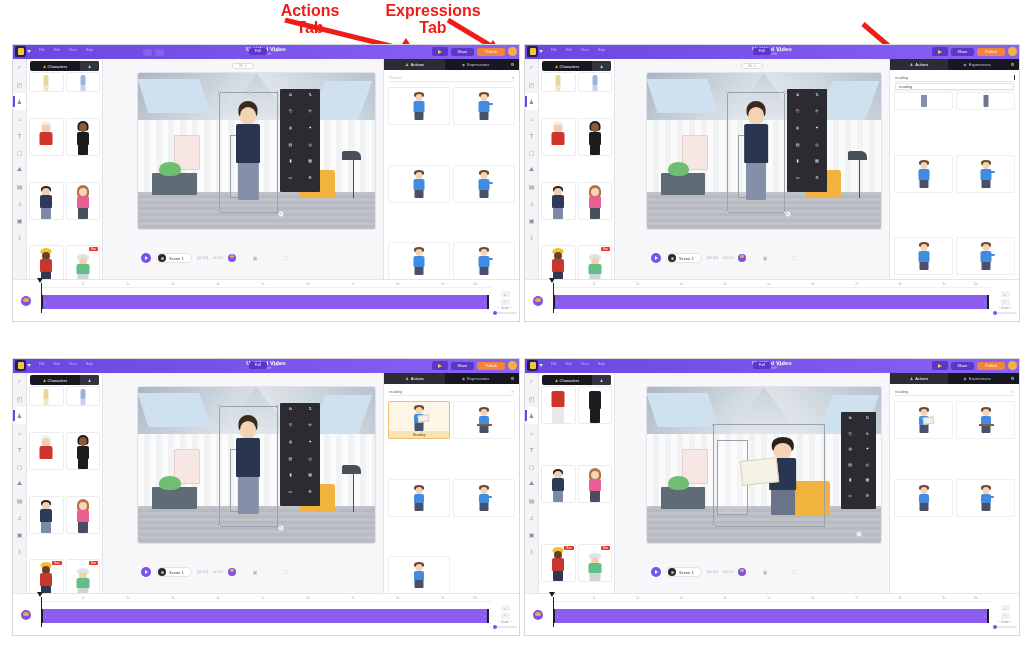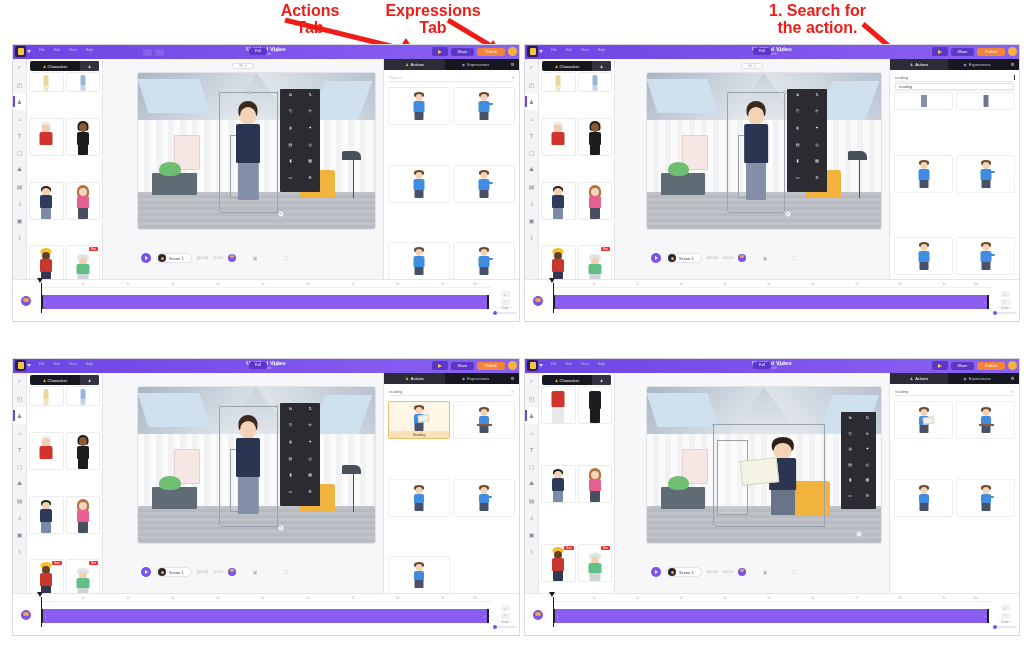--- a/index.html
+++ b/index.html
@@ -212,22 +212,20 @@
 </style>
 </head>
 <body>
 
 <div class="sheet">
 
   <div class="anno" style="left:255px;top:2px;width:110px;font-size:16px;">Actions
 Tab</div>
   <div class="anno" style="left:368px;top:2px;width:130px;font-size:16px;">Expressions
 Tab</div>
-  <div class="anno" style="left:745px;top:2px;width:145px;font-size:16px;">1. Search for
-the action.</div>
   <div class="anno" style="left:165px;top:372px;width:230px;font-size:16px;">2. Select the
 appropriate action.</div>
   <div class="anno" style="left:672px;top:372px;width:240px;font-size:16px;">3. Resize and position
 the character.</div>
 
   <svg class="arrow" style="left:280px;top:18px;width:140px;height:36px;">
     <line x1="5" y1="2" x2="135" y2="34" stroke="#ef1c17" stroke-width="5"></line>
     <polygon points="135,34 122,26 126,20" fill="#ef1c17"></polygon>
   </svg>
   <svg class="arrow" style="left:445px;top:18px;width:62px;height:36px;">

